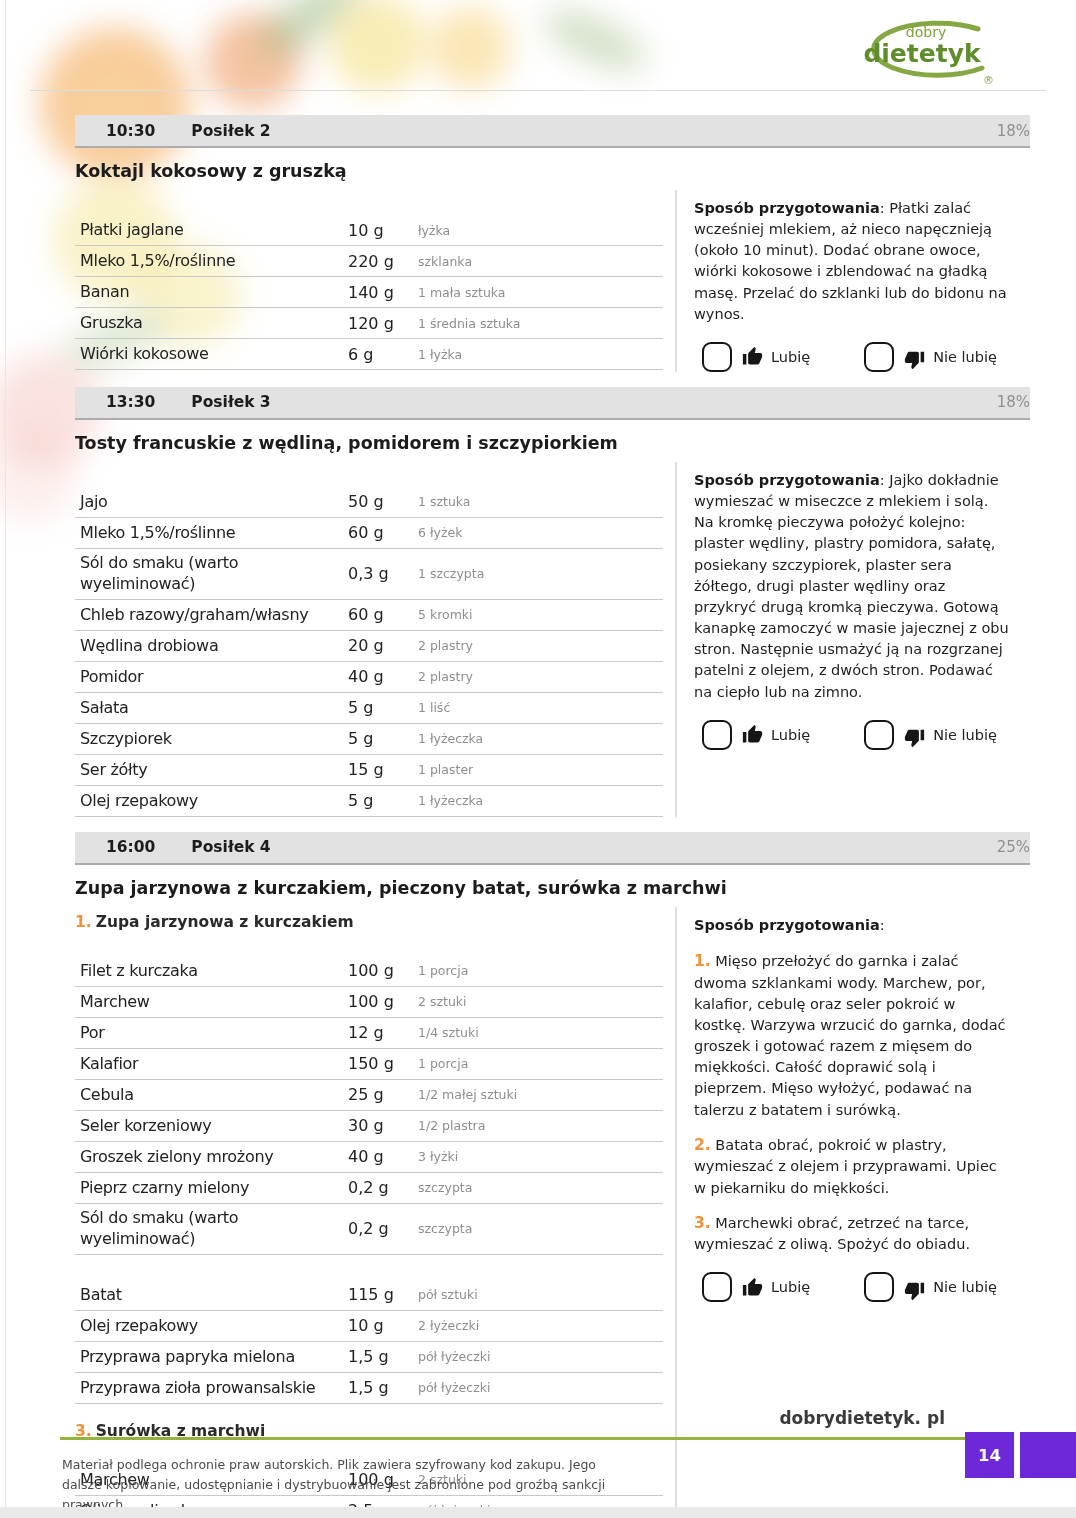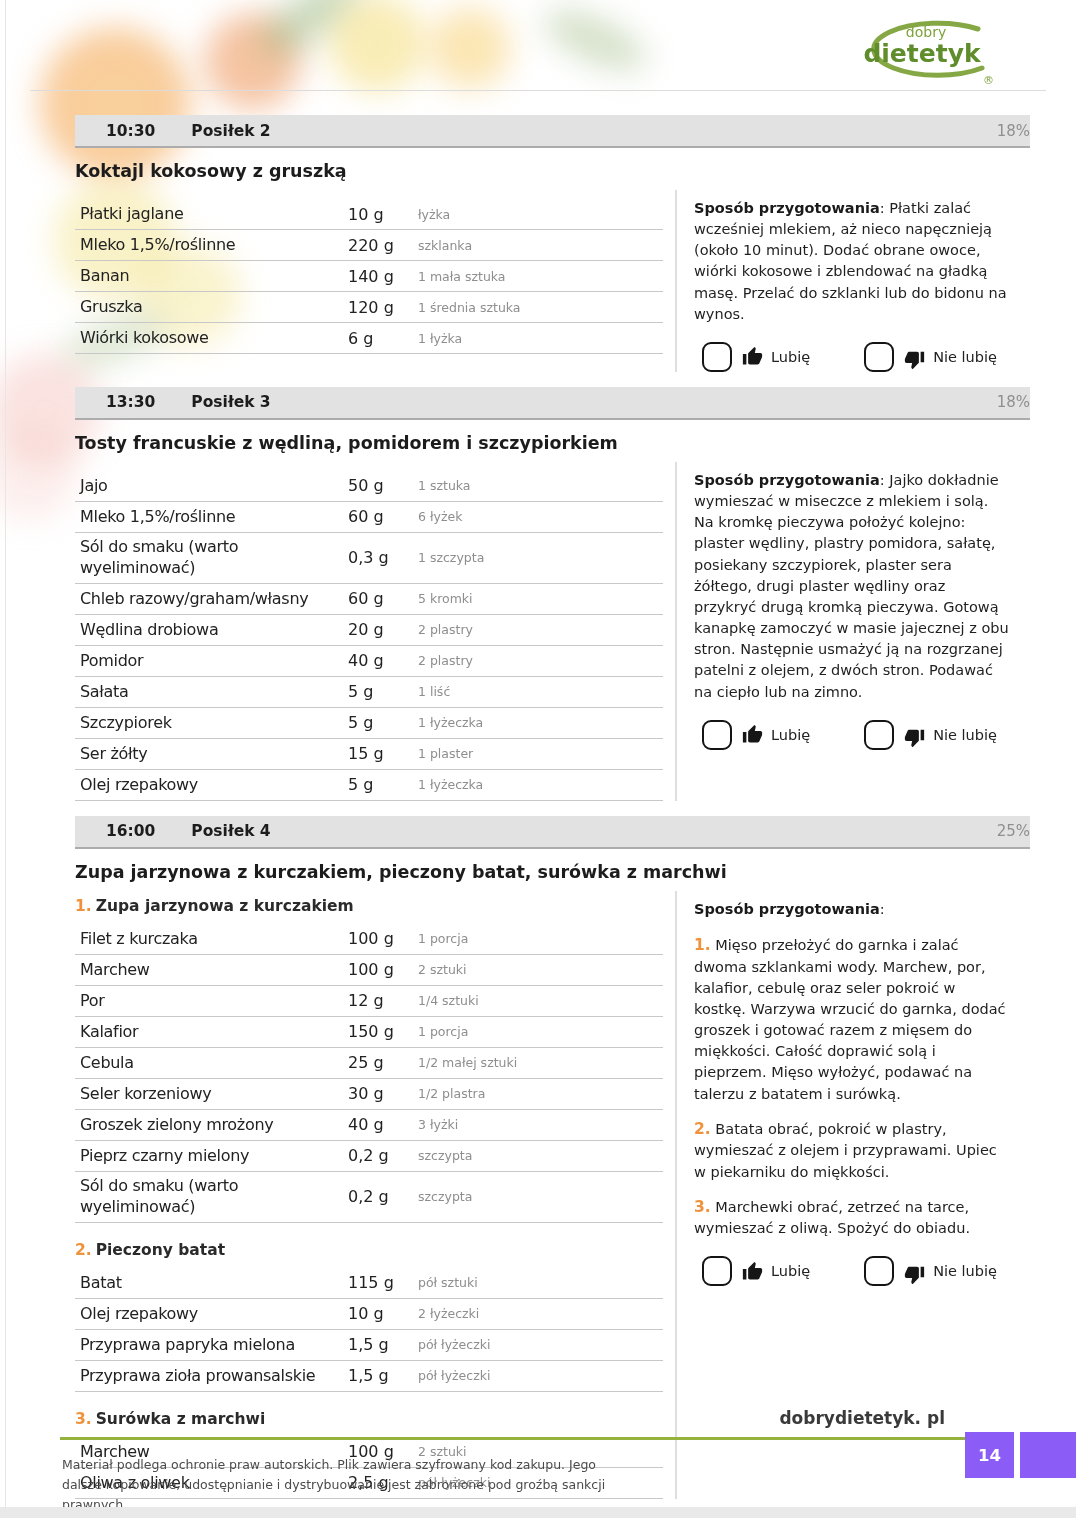--- a/index.html
+++ b/index.html
@@ -17,21 +17,21 @@
             border-bottom:2px solid #acacac;}
   .meal-time{font-weight:bold;font-size:15.5px;padding-left:31px;color:#1c1c1c;}
   .meal-label{font-weight:bold;font-size:15.5px;margin-left:36px;color:#1c1c1c;}
   .meal-percent{margin-left:auto;font-size:15px;color:#8f8f8f;}
   .meal-title{font-size:17.5px;font-weight:bold;color:#1c1c1c;margin:13px 0 9px 0;}
   .meal-body{display:flex;align-items:stretch;}
   .col-left{width:588px;flex:0 0 588px;}
   .col-divider{width:2px;background:#dedede;margin-left:12px;}
   .col-right{flex:1;margin-left:17px;padding-right:20px;}
   
-  .ing-table{margin-top:9px;}
+  .ing-table{margin-top:25px;}
   .ing-row{display:grid;grid-template-columns:268px 70px 1fr;align-items:center;
            border-bottom:1px solid #c8c8c8;padding:4.5px 0 4.5px 5px;min-height:21px;}
   .ing-name{font-size:16px;letter-spacing:-0.3px;color:#222;line-height:1.28;}
   .ing-amount{font-size:16px;color:#222;}
   .ing-measure{font-size:12.5px;color:#8e8e8e;}
   .group-heading{font-size:15.5px;font-weight:bold;color:#2a2a2a;margin:18px 0 2px 0;}
   .group-heading.first{margin-top:6px;}
   .group-num{color:#f0923b;margin-right:4px;}
   
   .prep{font-size:14.5px;line-height:1.46;margin:8px 0 0 0;color:#1f1f1f;}
@@ -47,21 +47,21 @@
             background:#fff;box-sizing:border-box;cursor:pointer;}
   .thumb{width:21px;height:21px;fill:#161616;margin:0 8px 0 10px;}
   .thumb.down{margin-top:6px;}
   .like-label{font-size:14.5px;color:#222;}
   
   .footer-line{position:absolute;z-index:1;left:60px;top:1437px;width:905px;height:3px;background:#94b23c;}
   .footer-text{position:absolute;z-index:1;left:62px;top:1442px;width:545px;
                font-size:12.5px;line-height:1.6;color:#4b4b4b;}
   .footer-site{position:absolute;z-index:1;right:131px;top:1408px;font-size:17px;
                font-weight:bold;color:#3a3a3a;}
-  .page-box{position:absolute;z-index:2;top:1432px;height:46px;background:#8b5cf6;
+  .page-box{position:absolute;z-index:2;top:1432px;height:46px;background:#6d28d9;
             display:flex;align-items:center;justify-content:center;}
   .page-box.num{left:965px;width:49px;color:#fff;font-size:16.5px;font-weight:bold;}
   .page-box.blank{left:1020px;width:56px;}
   .bottom-band{position:absolute;z-index:1;left:0;bottom:0;width:100%;height:11px;background:#e9e9e9;}
   .left-edge{position:absolute;z-index:3;left:5px;top:0;bottom:11px;width:1px;background:#e6e6e6;}
 </style>
 </head>
 <body>
 
 <div class="page">
@@ -284,21 +284,20 @@
                 <span class="ing-name">Pieprz czarny mielony</span>
                 <span class="ing-amount">0,2 g</span>
                 <span class="ing-measure">szczypta</span>
               </div>
               <div class="ing-row">
                 <span class="ing-name">Sól do smaku (warto wyeliminować)</span>
                 <span class="ing-amount">0,2 g</span>
                 <span class="ing-measure">szczypta</span>
               </div>
             </div>
-          <h3 class="group-heading"><span class="group-num">2.</span><span>Pieczony batat</span></h3>
           <div class="ing-table">
               <div class="ing-row">
                 <span class="ing-name">Batat</span>
                 <span class="ing-amount">115 g</span>
                 <span class="ing-measure">pół sztuki</span>
               </div>
               <div class="ing-row">
                 <span class="ing-name">Olej rzepakowy</span>
                 <span class="ing-amount">10 g</span>
                 <span class="ing-measure">2 łyżeczki</span>

